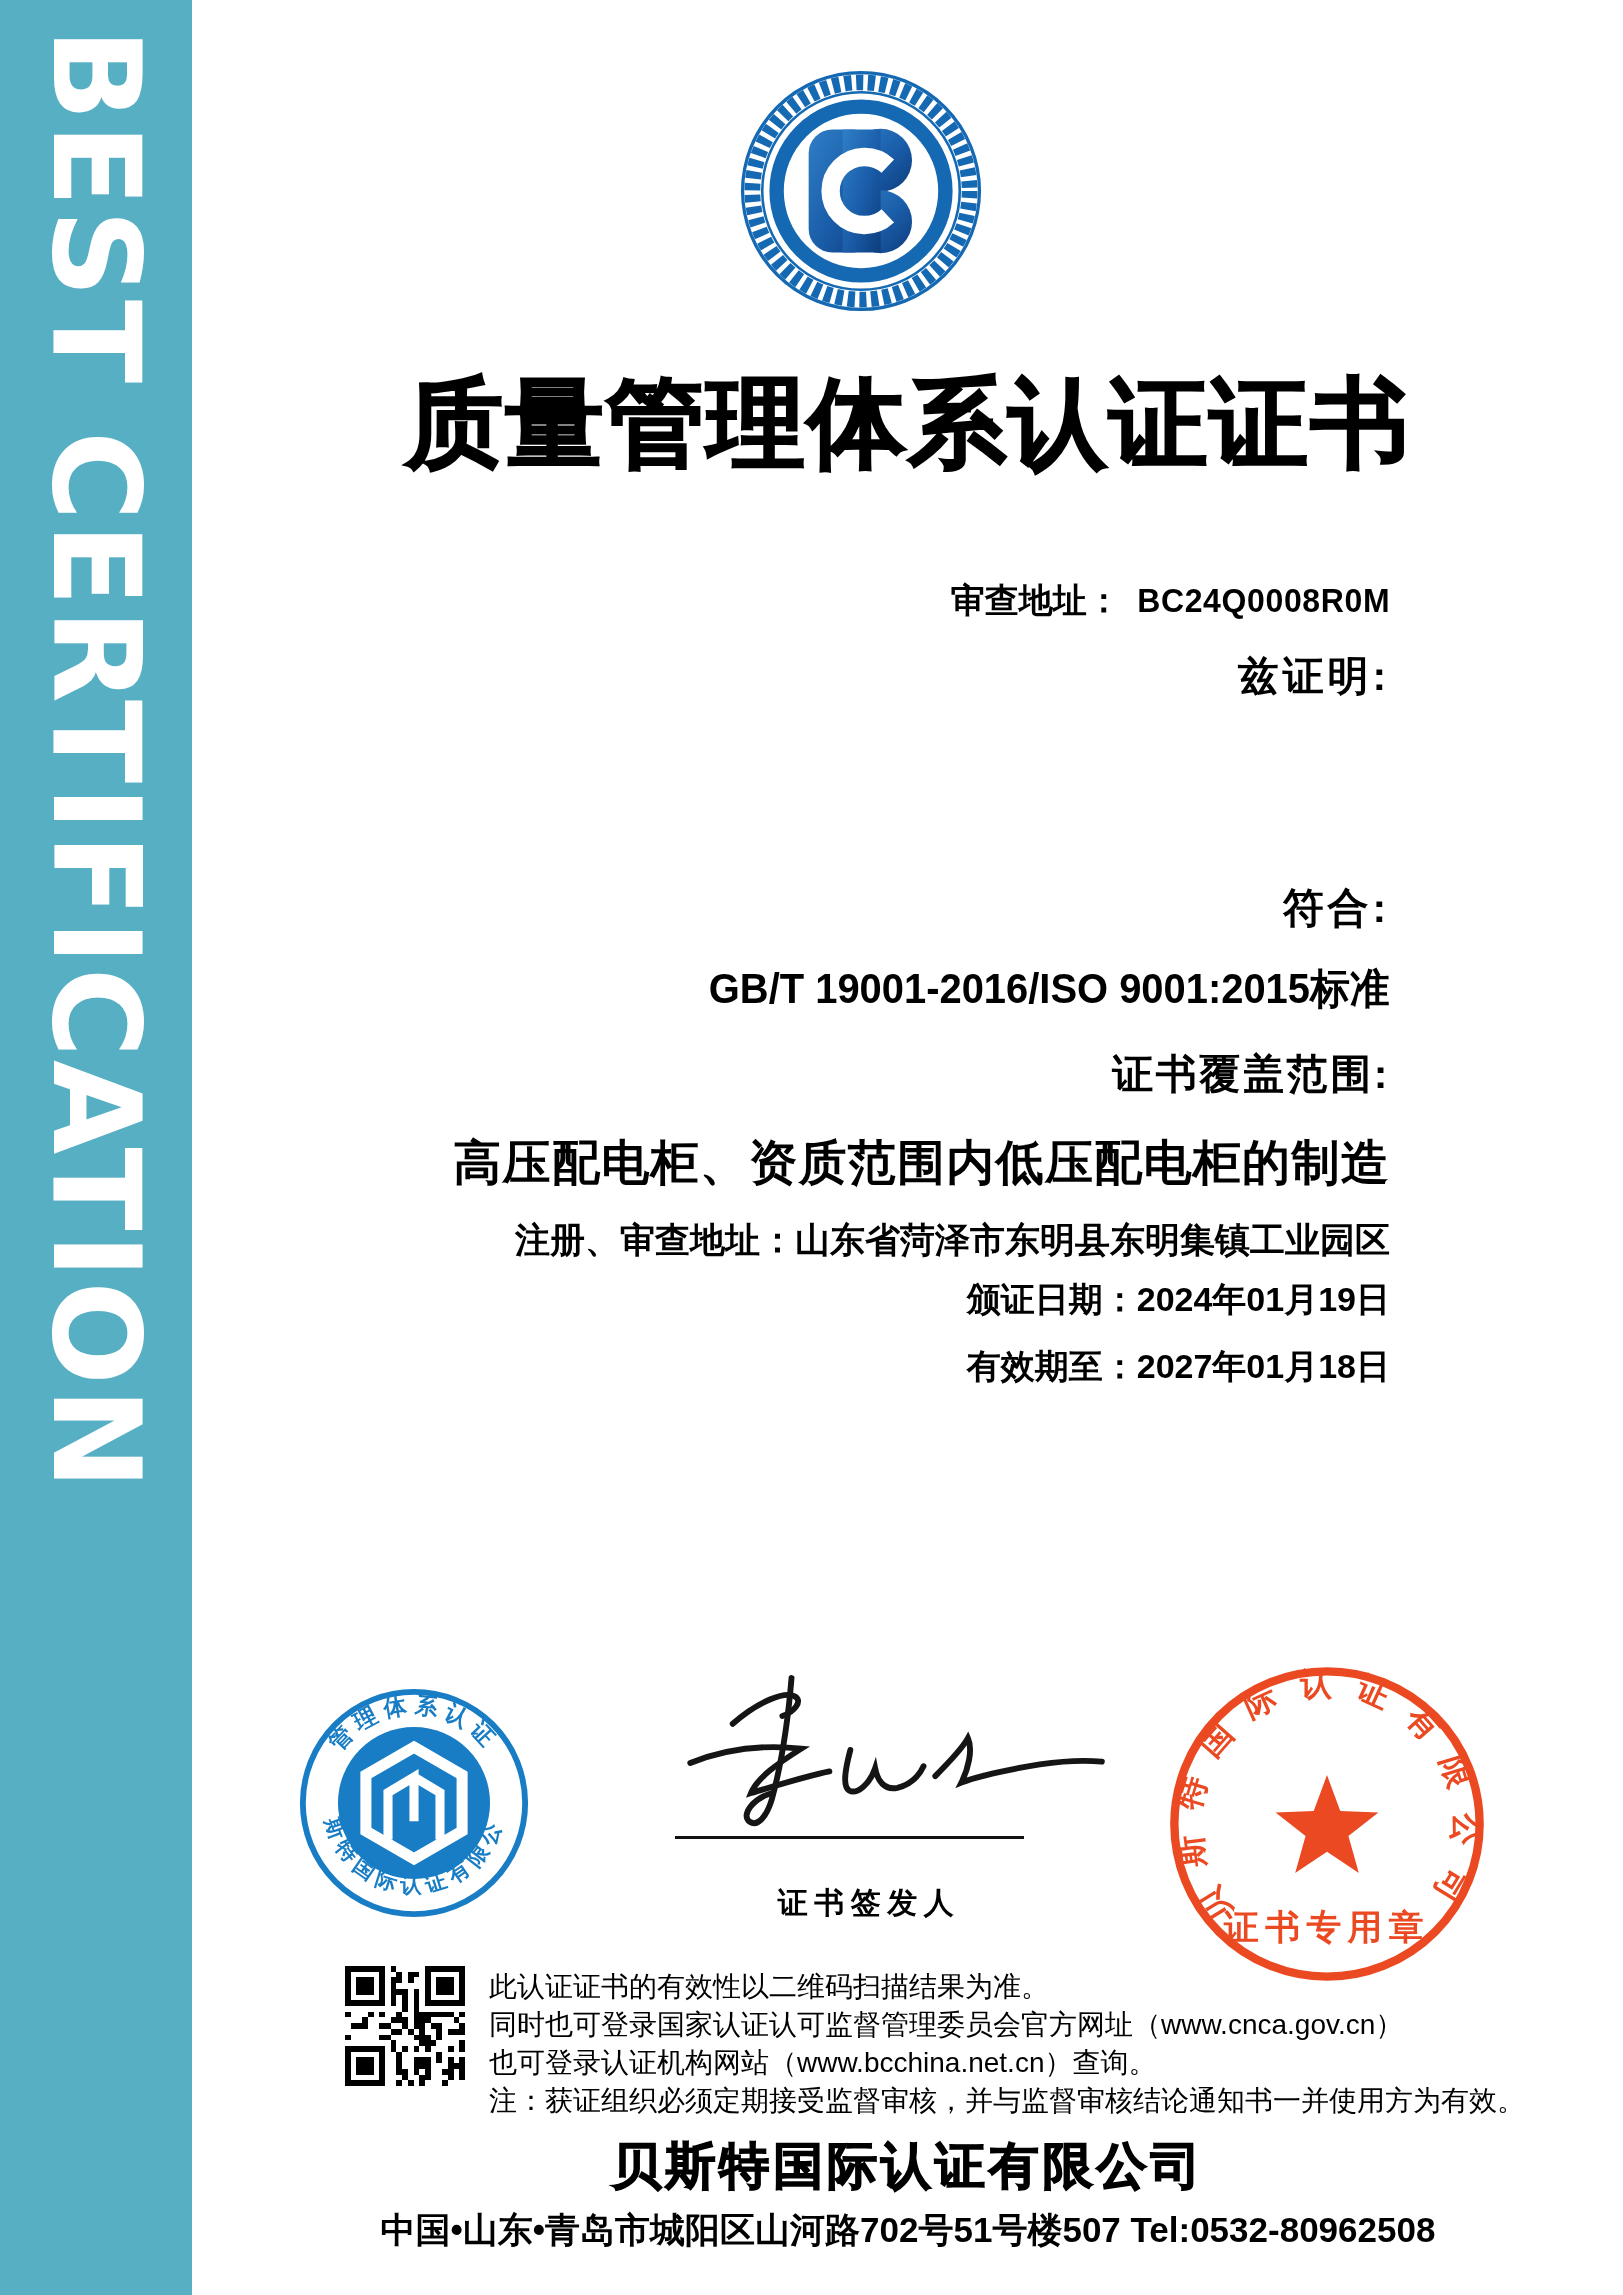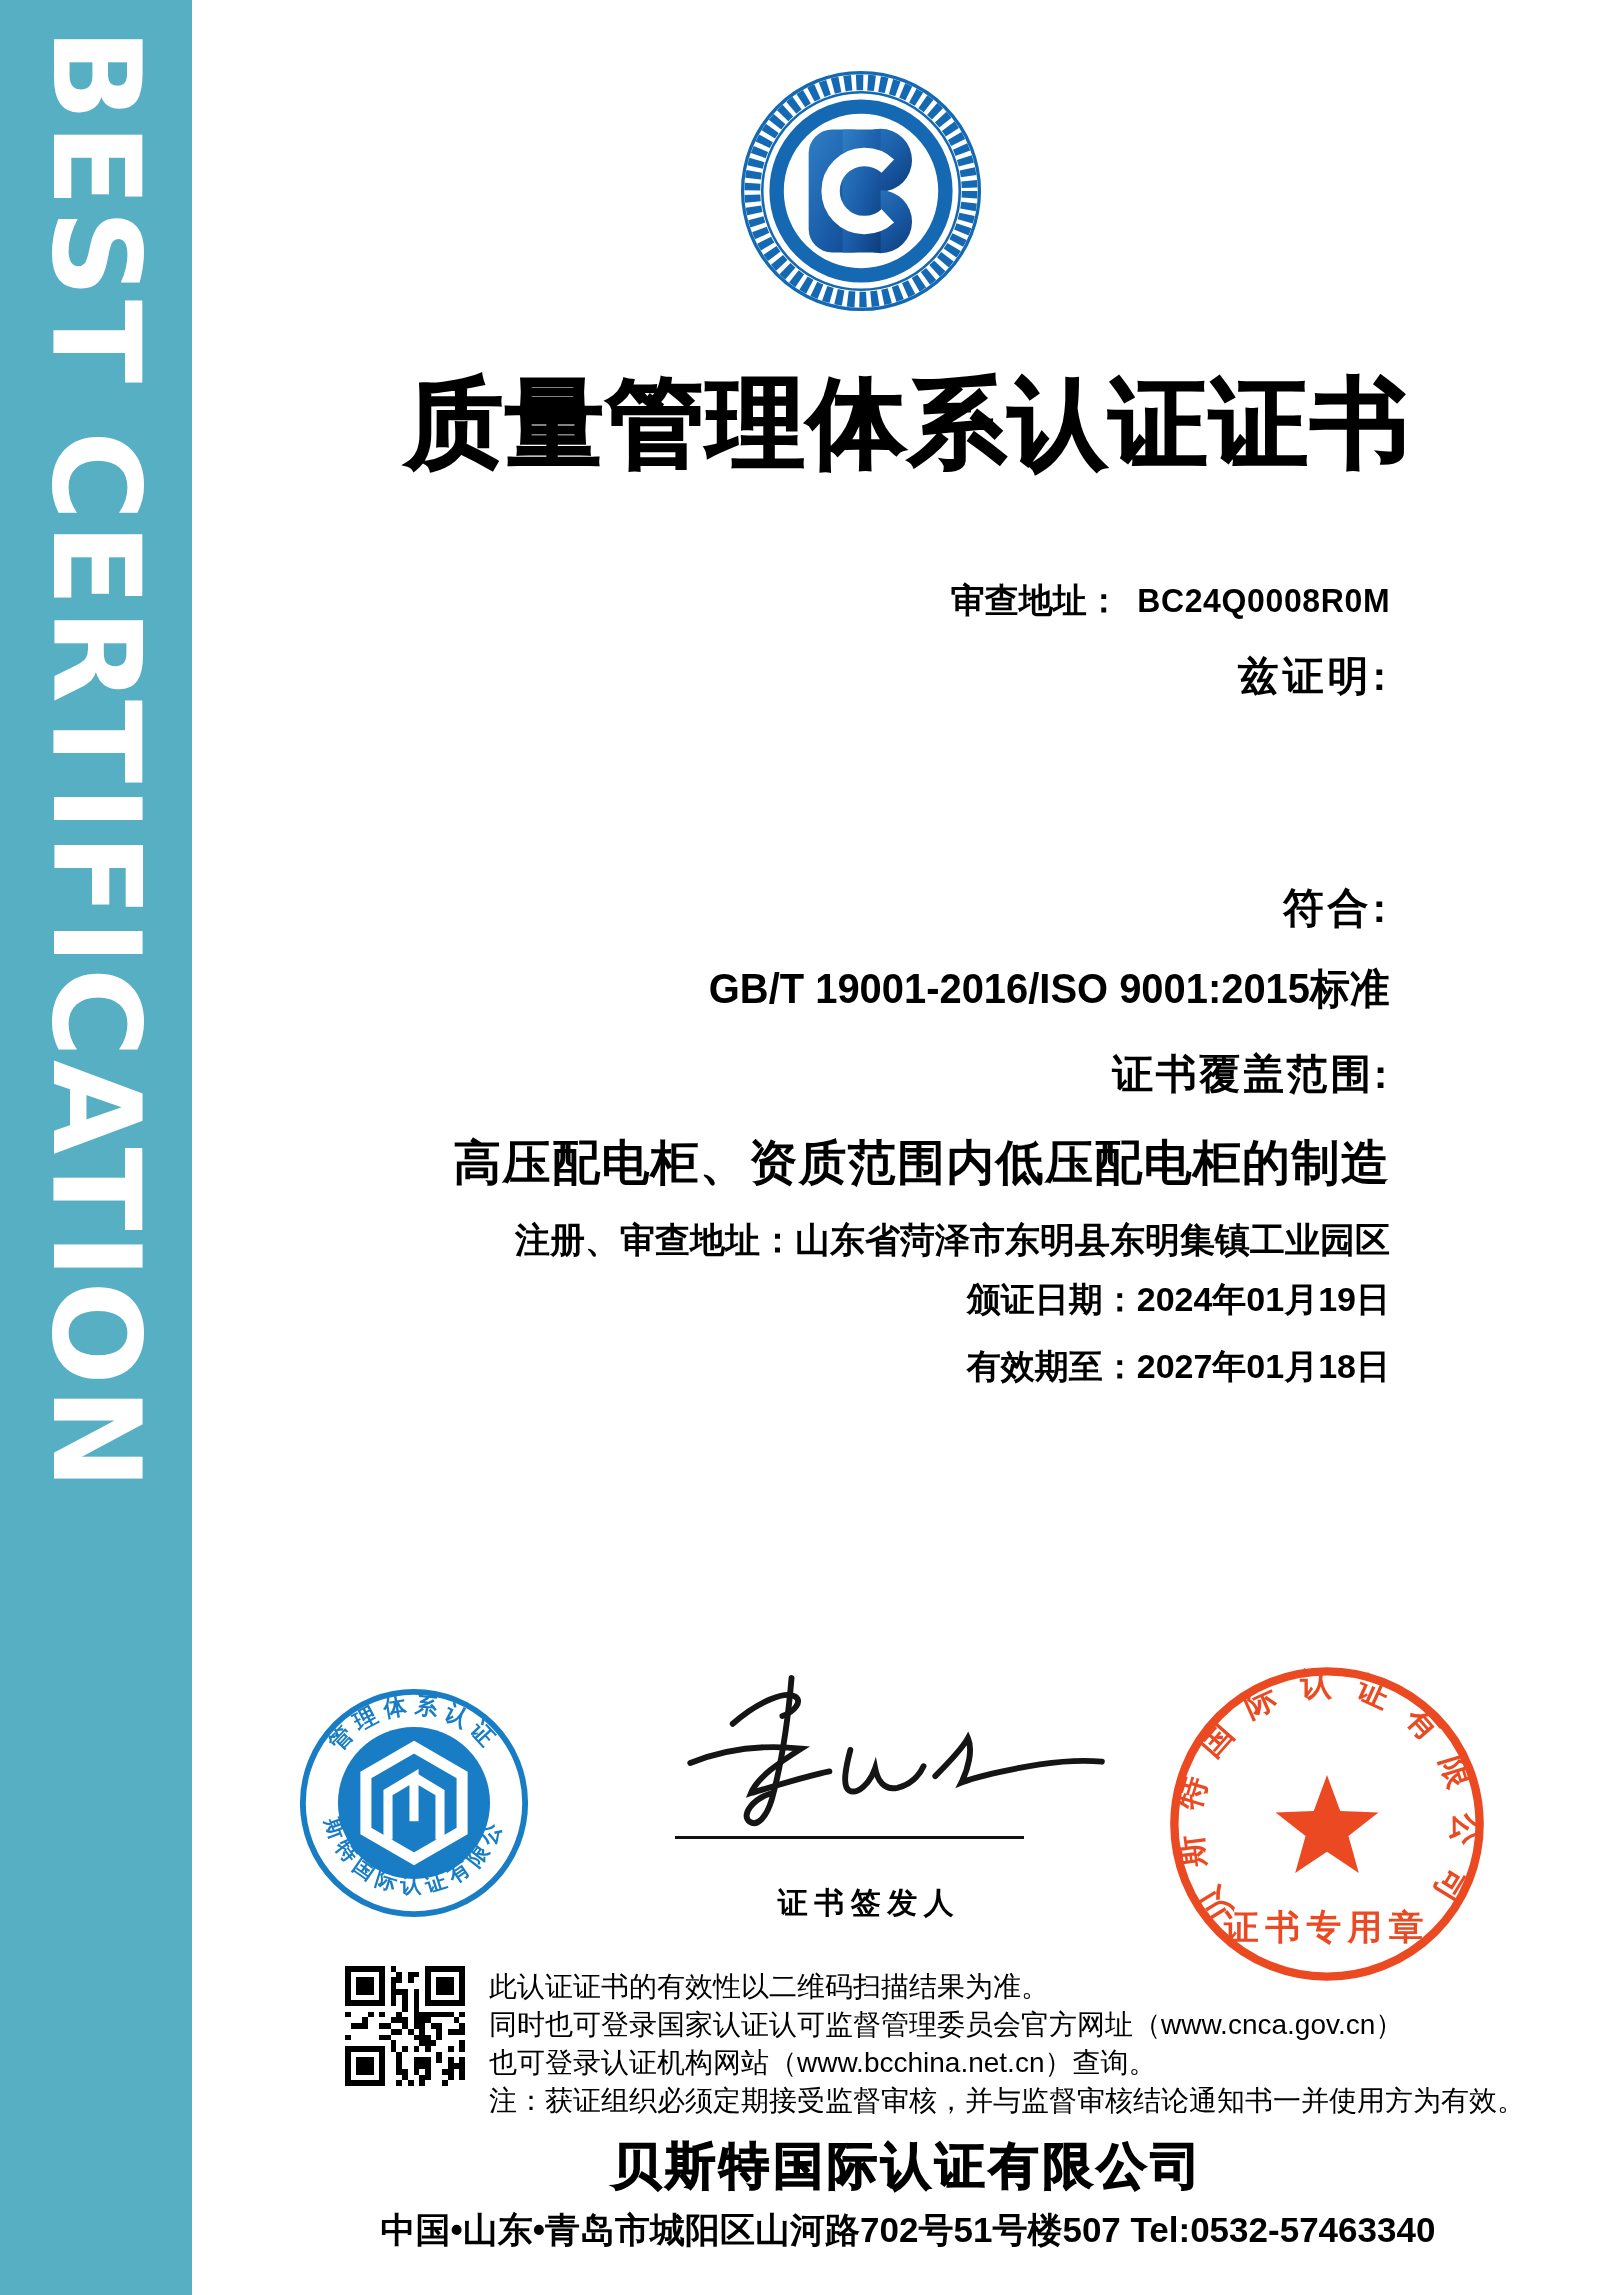--- a/index.html
+++ b/index.html
@@ -587,16 +587,16 @@
       <div></div>
       <div></div>
       <div></div>
     </div>
   <div class="note n1">此认证证书的有效性以二维码扫描结果为准。</div>
   <div class="note n2">同时也可登录国家认证认可监督管理委员会官方网址（www.cnca.gov.cn）</div>
   <div class="note n3">也可登录认证机构网站（www.bcchina.net.cn）查询。</div>
   <div class="note n4">注：获证组织必须定期接受监督审核，并与监督审核结论通知书一并使用方为有效。</div>
 
   <div class="footer-co">贝斯特国际认证有限公司</div>
-  <div class="footer-addr">中国•山东•青岛市城阳区山河路702号51号楼507  Tel:0532-57463340</div>
+  <div class="footer-addr">中国•山东•青岛市城阳区山河路702号51号楼507  Tel:0532-80962508</div>
 
 </div>
 
 
 </body></html>

